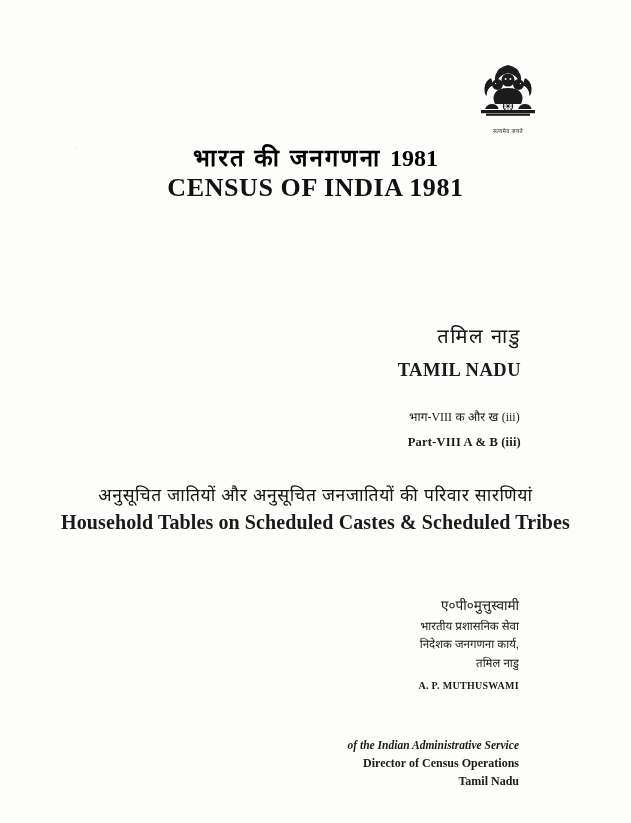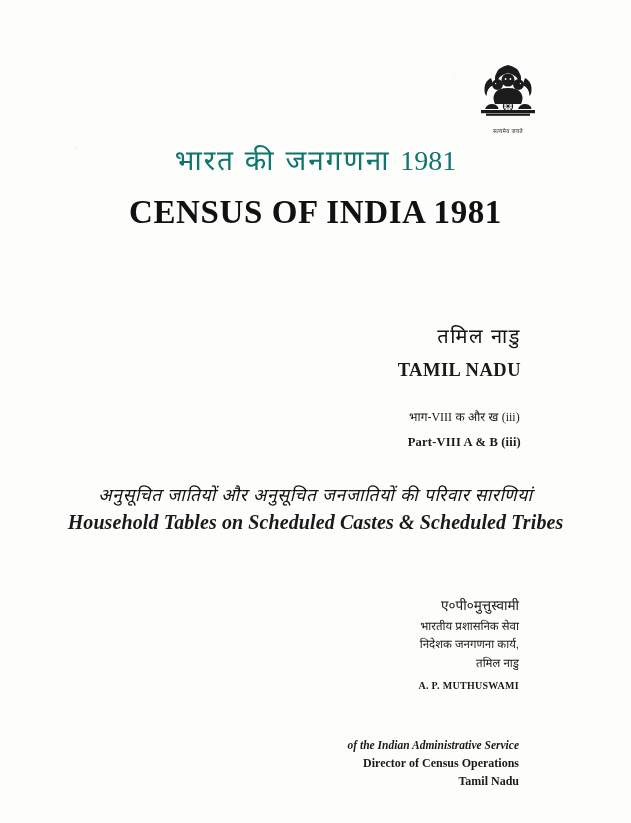--- a/index.html
+++ b/index.html
@@ -63,33 +63,33 @@
 
   
   .title-block {
     position: absolute;
     top: 140px;
     left: 0;
     right: 0;
     text-align: center;
   }
   .title-hi {
-    font-size: 28px;
+    font-size: 24px;
     letter-spacing: 2px;
     font-family: "Liberation Sans", sans-serif;
-    font-weight: 400;
-    color: #0f766e;
+    font-weight: 700;
+    color: #000000;
   }
   .title-hi .year {
     font-family: "Liberation Serif", serif;
     letter-spacing: 0;
   }
   .title-en {
-    margin-top: 16px;
-    font-size: 33px;
+    margin-top: 0;
+    font-size: 26px;
     font-weight: bold;
     letter-spacing: 0.6px;
     font-family: "Liberation Serif", serif;
     color: #111;
   }
 
   
   .series-block {
     position: absolute;
     top: 250px;
@@ -149,21 +149,20 @@
     letter-spacing: 0.2px;
   }
 
   
   .subject-block {
     position: absolute;
     top: 482px;
     left: 0;
     right: 0;
     text-align: center;
-    font-style: italic;
   }
   .subject-hi {
     font-size: 17.5px;
     letter-spacing: 0.6px;
     font-family: "Liberation Sans", sans-serif;
     color: #121212;
   }
   .subject-en {
     margin-top: 5px;
     font-size: 20px;

